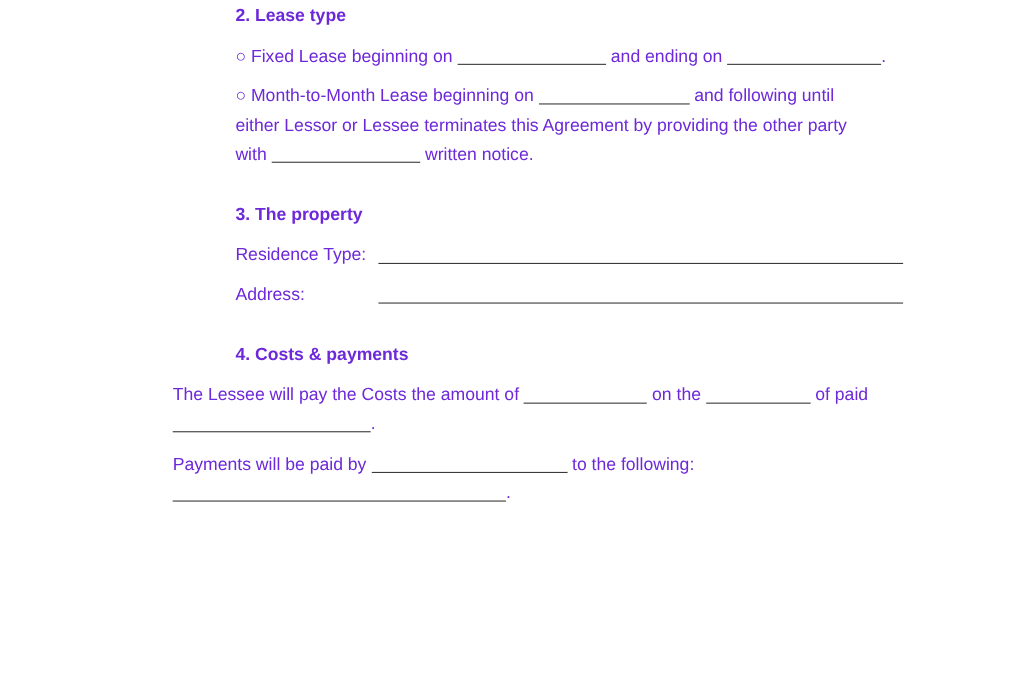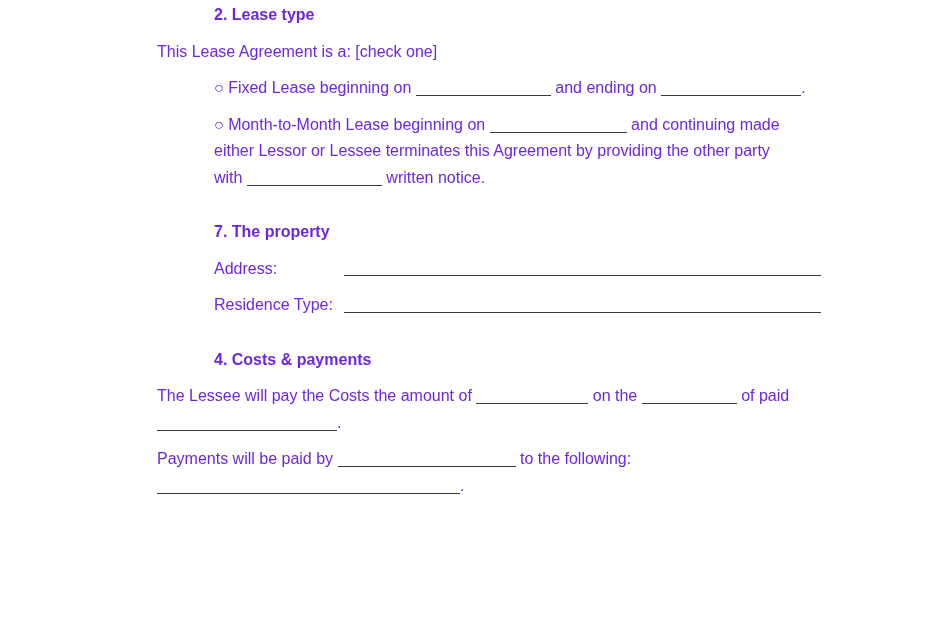--- a/index.html
+++ b/index.html
@@ -42,50 +42,49 @@
       margin-bottom: 6px;
     }
   </style>
 </head>
 <body>
 
 <div class="page">
 
   <p class="heading first indent">2. Lease type</p>
 
-  <p>This Lease Agreement is a: [check one]</p>
 
   <p class="indent">
     <span>○</span>
     <span>Fixed Lease beginning on</span>
     <span class="blank" style="width:135px"></span>
     <span>and ending on</span>
     <span class="blank" style="width:140px"></span><span>.</span>
   </p>
 
   <p class="indent">
     <span>○</span>
     <span>Month-to-Month Lease beginning on</span>
     <span class="blank" style="width:137px"></span>
-    <span>and continuing made</span><br>
+    <span>and following until</span><br>
     <span>either Lessor or Lessee terminates this Agreement by providing the other party</span><br>
     <span>with</span>
     <span class="blank" style="width:135px"></span>
     <span>written notice.</span>
   </p>
 
-  <p class="heading indent">7. The property</p>
+  <p class="heading indent">3. The property</p>
 
   <div class="field-row indent">
-    <span class="field-label">Address:</span>
+    <span class="field-label">Residence Type:</span>
     <span class="field-blank"></span>
   </div>
 
   <div class="field-row indent">
-    <span class="field-label">Residence Type:</span>
+    <span class="field-label">Address:</span>
     <span class="field-blank"></span>
   </div>
 
   <p class="heading indent">4. Costs &amp; payments</p>
 
   <p>
     <span>The Lessee will pay the Costs the amount of</span>
     <span class="blank" style="width:112px"></span>
     <span>on the</span>
     <span class="blank" style="width:95px"></span>

